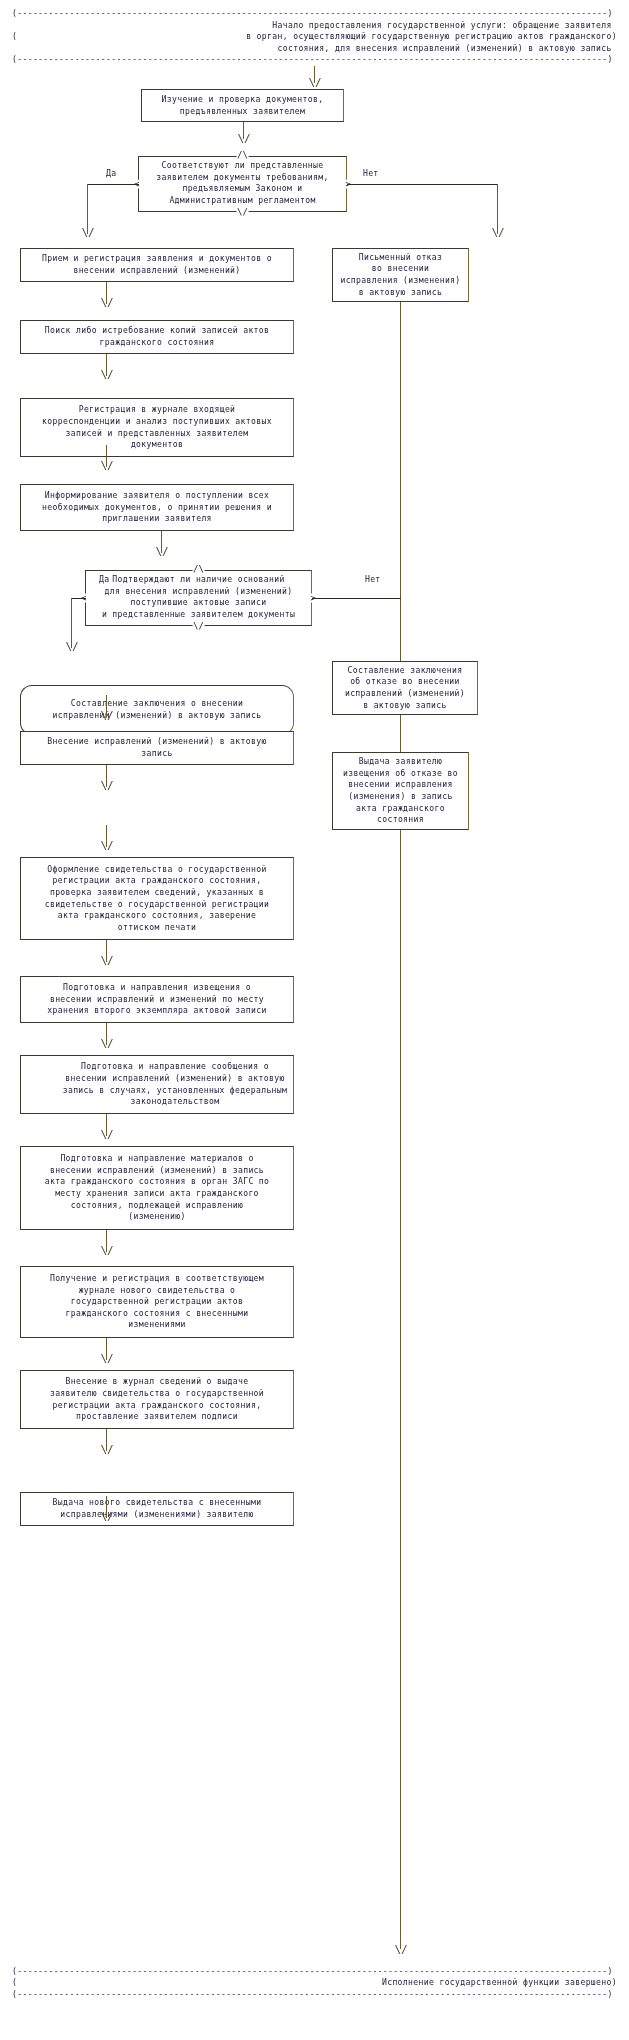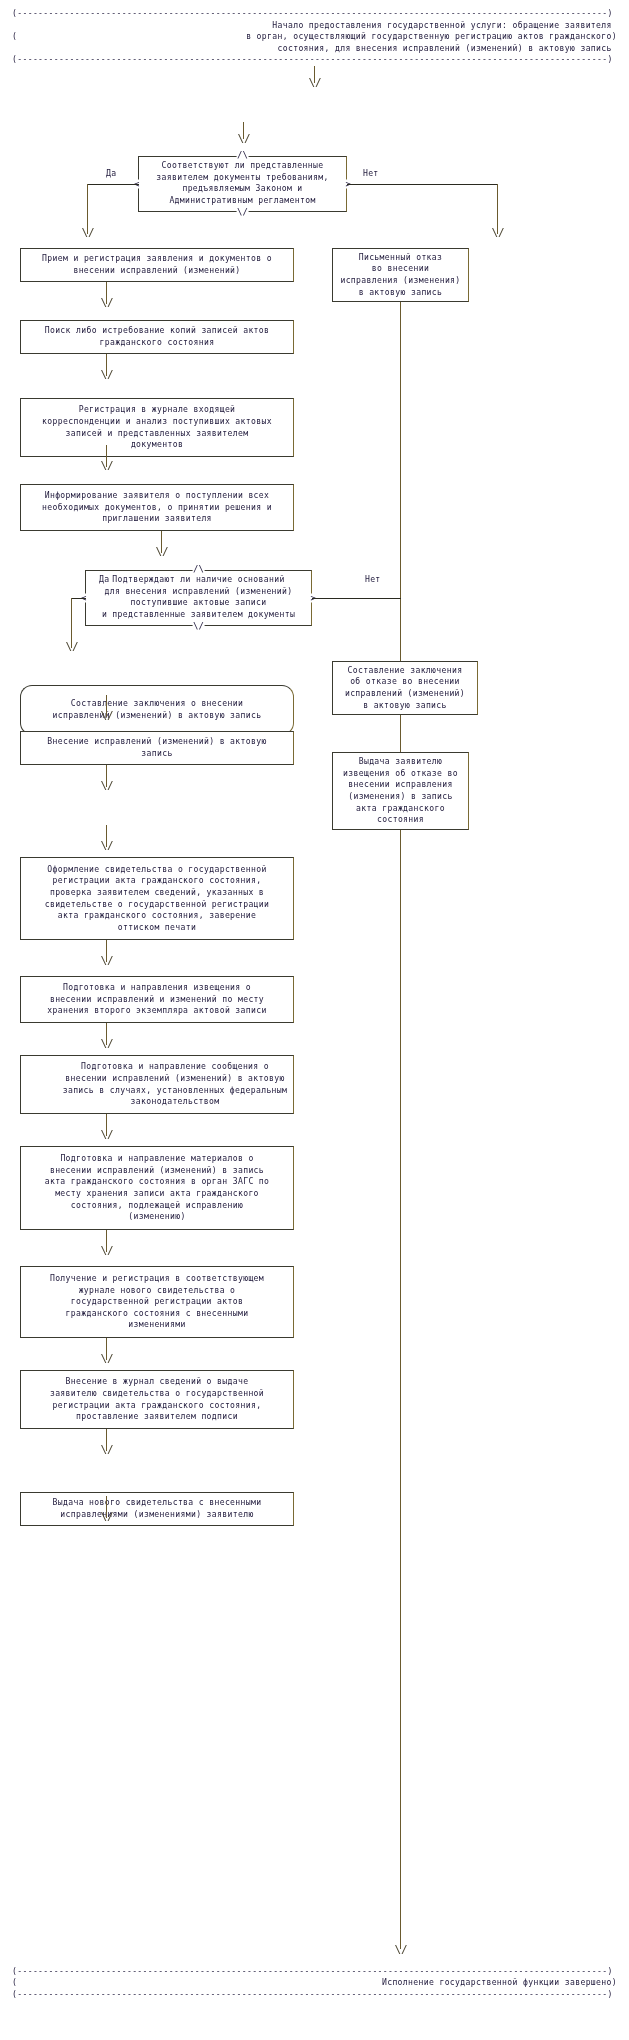--- a/index.html
+++ b/index.html
@@ -143,20 +143,24 @@
 в орган, осуществляющий государственную регистрацию актов гражданского
 состояния, для внесения исправлений (изменений) в актовую запись</span>
       <span class="paren">)</span>
     </div>
     <div class="rule">(-----------------------------------------------------------------------------------------------------------------)</div>
   </div>
 
   <div class="vline" style="left:314px;top:66px;height:17px;"></div>
   <div class="arrow" style="left:315px;top:77px;">\/</div>
 
+  <div class="node box" style="left:141px;top:89px;width:203px;height:33px;">
+    <div class="txt">Изучение и проверка документов,
+предъявленных заявителем</div>
+  </div>
 
   <div class="vline" style="left:243px;top:122px;height:17px;"></div>
   <div class="arrow" style="left:244px;top:133px;">\/</div>
 
   <div class="dec" style="left:138px;top:156px;width:209px;height:56px;">
     <div class="frame"></div>
     <div class="cap top">/\</div>
     <div class="cap bot">\/</div>
     <div class="cap lft">&lt;</div>
     <div class="cap rgt">&gt;</div>

